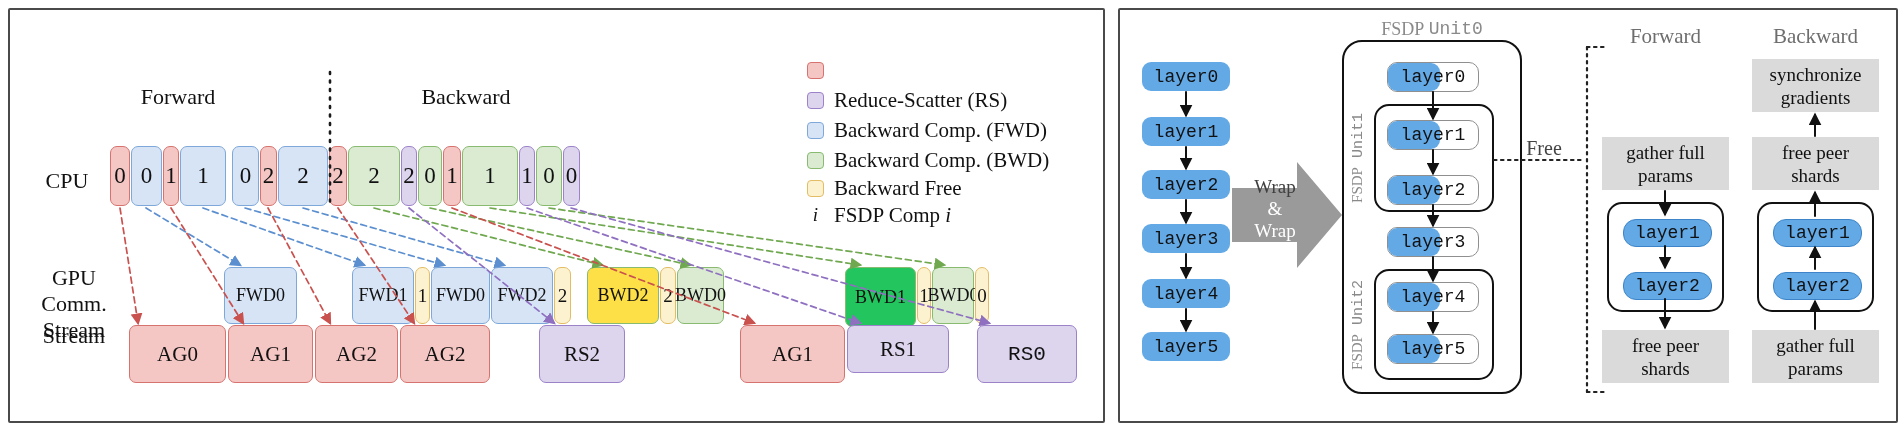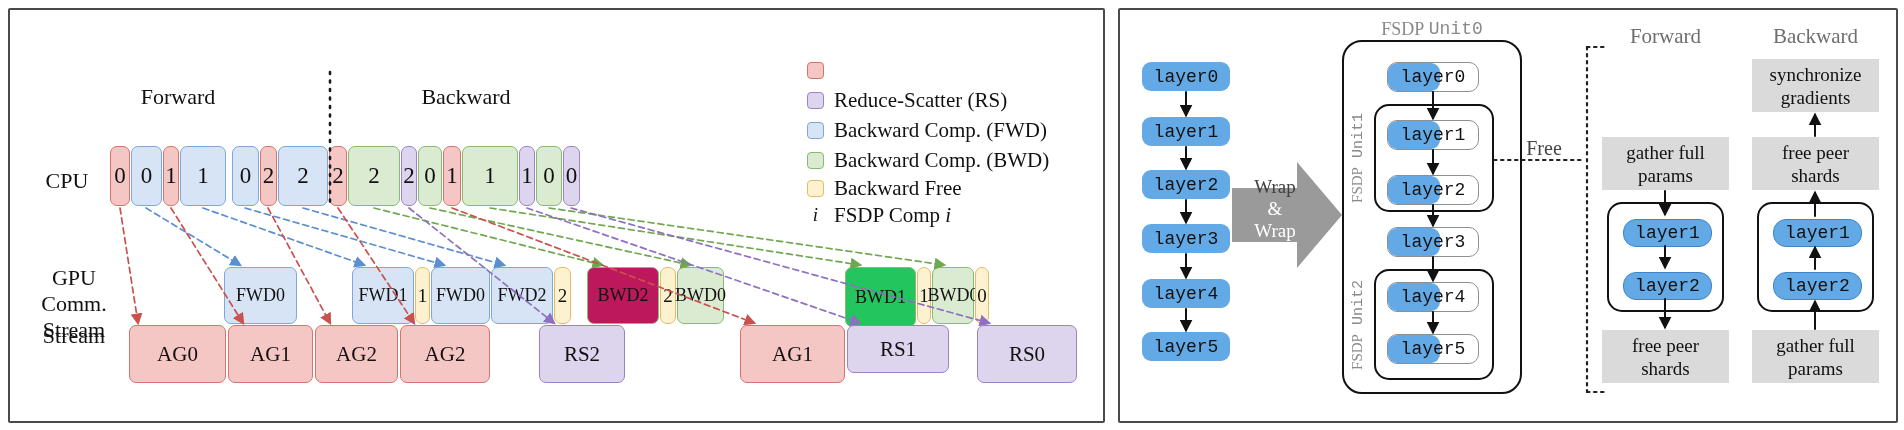--- a/index.html
+++ b/index.html
@@ -105,35 +105,35 @@
         <div class="blk cpu-blk" style="left: 452px; top: 136px; width: 56px; height: 60px; background: rgb(218, 235, 210); border-color: rgb(136, 187, 111);">1</div>
         <div class="blk cpu-blk" style="left: 509px; top: 136px; width: 16px; height: 60px; background: rgb(221, 212, 237); border-color: rgb(156, 130, 201);">1</div>
         <div class="blk cpu-blk" style="left: 526px; top: 136px; width: 26px; height: 60px; background: rgb(218, 235, 210); border-color: rgb(136, 187, 111);">0</div>
         <div class="blk cpu-blk" style="left: 553px; top: 136px; width: 17px; height: 60px; background: rgb(221, 212, 237); border-color: rgb(156, 130, 201);">0</div>
         <div class="blk comp-blk" style="left: 214px; top: 257px; width: 73px; height: 57px; background: rgb(214, 228, 246); border-color: rgb(127, 168, 218);">FWD0</div>
         <div class="blk comp-blk" style="left: 342px; top: 257px; width: 62px; height: 57px; background: rgb(214, 228, 246); border-color: rgb(127, 168, 218);">FWD1</div>
         <div class="blk free-blk" style="left: 405px; top: 257px; width: 15px; height: 57px; background: rgb(252, 242, 207); border-color: rgb(227, 189, 102);">1</div>
         <div class="blk comp-blk" style="left: 421px; top: 257px; width: 59px; height: 57px; background: rgb(214, 228, 246); border-color: rgb(127, 168, 218);">FWD0</div>
         <div class="blk comp-blk" style="left: 481px; top: 257px; width: 62px; height: 57px; background: rgb(214, 228, 246); border-color: rgb(127, 168, 218);">FWD2</div>
         <div class="blk free-blk" style="left: 544px; top: 257px; width: 17px; height: 57px; background: rgb(252, 242, 207); border-color: rgb(227, 189, 102);">2</div>
-        <div class="blk comp-blk" style="left: 577px; top: 257px; width: 72px; height: 57px; background: #be185d; border-color: rgb(136, 187, 111);">BWD2</div>
+        <div class="blk comp-blk" style="left: 577px; top: 257px; width: 72px; height: 57px; background: #fde047; border-color: rgb(136, 187, 111);">BWD2</div>
         <div class="blk free-blk" style="left: 650px; top: 257px; width: 16px; height: 57px; background: rgb(252, 242, 207); border-color: rgb(227, 189, 102);">2</div>
         <div class="blk comp-blk" style="left: 667px; top: 257px; width: 47px; height: 57px; background: rgb(218, 235, 210); border-color: rgb(136, 187, 111);">BWD0</div>
         <div class="blk comp-blk" style="left: 835px; top: 257px; width: 71px; height: 60px; background: #22c55e; border-color: rgb(136, 187, 111);">BWD1</div>
         <div class="blk free-blk" style="left: 907px; top: 257px; width: 14px; height: 57px; background: rgb(252, 242, 207); border-color: rgb(227, 189, 102);">1</div>
         <div class="blk comp-blk" style="left: 922px; top: 257px; width: 42px; height: 57px; background: rgb(218, 235, 210); border-color: rgb(136, 187, 111);">BWD0</div>
         <div class="blk free-blk" style="left: 965px; top: 257px; width: 14px; height: 57px; background: rgb(252, 242, 207); border-color: rgb(227, 189, 102);">0</div>
         <div class="blk comm-blk" style="left: 119px; top: 315px; width: 97px; height: 58px; background: rgb(245, 199, 196); border-color: rgb(214, 115, 111);">AG0</div>
         <div class="blk comm-blk" style="left: 218px; top: 315px; width: 85px; height: 58px; background: rgb(245, 199, 196); border-color: rgb(214, 115, 111);">AG1</div>
         <div class="blk comm-blk" style="left: 305px; top: 315px; width: 83px; height: 58px; background: rgb(245, 199, 196); border-color: rgb(214, 115, 111);">AG2</div>
         <div class="blk comm-blk" style="left: 390px; top: 315px; width: 90px; height: 58px; background: rgb(245, 199, 196); border-color: rgb(214, 115, 111);">AG2</div>
         <div class="blk comm-blk" style="left: 529px; top: 315px; width: 86px; height: 58px; background: rgb(221, 212, 237); border-color: rgb(156, 130, 201);">RS2</div>
         <div class="blk comm-blk" style="left: 730px; top: 315px; width: 105px; height: 58px; background: rgb(245, 199, 196); border-color: rgb(214, 115, 111);">AG1</div>
         <div class="blk comm-blk" style="left: 837px; top: 315px; width: 102px; height: 48px; background: rgb(221, 212, 237); border-color: rgb(156, 130, 201);">RS1</div>
-        <div class="blk comm-blk" style="left: 967px; top: 315px; width: 100px; height: 58px; background: rgb(221, 212, 237); border-color: rgb(156, 130, 201);">RS0</div>
+        <div class="blk comm-blk" style="left: 967px; top: 315px; width: 100px; height: 58px; background: rgb(221, 212, 237); border-color: rgb(156, 130, 201); font-family: Liberation Mono, monospace;">RS0</div>
       </div>
     <svg class="overlay" id="left-svg" width="1093" height="411">
         <defs>
           <marker id="m-ag" viewBox="0 0 10 10" refX="8" refY="5" markerWidth="7" markerHeight="7" orient="auto-start-reverse">
             <path d="M0,0 L10,5 L0,10 z" fill="#C9514E"></path>
           </marker>
           <marker id="m-rs" viewBox="0 0 10 10" refX="8" refY="5" markerWidth="7" markerHeight="7" orient="auto-start-reverse">
             <path d="M0,0 L10,5 L0,10 z" fill="#8E6FC0"></path>
           </marker>
           <marker id="m-fwd" viewBox="0 0 10 10" refX="8" refY="5" markerWidth="7" markerHeight="7" orient="auto-start-reverse">

